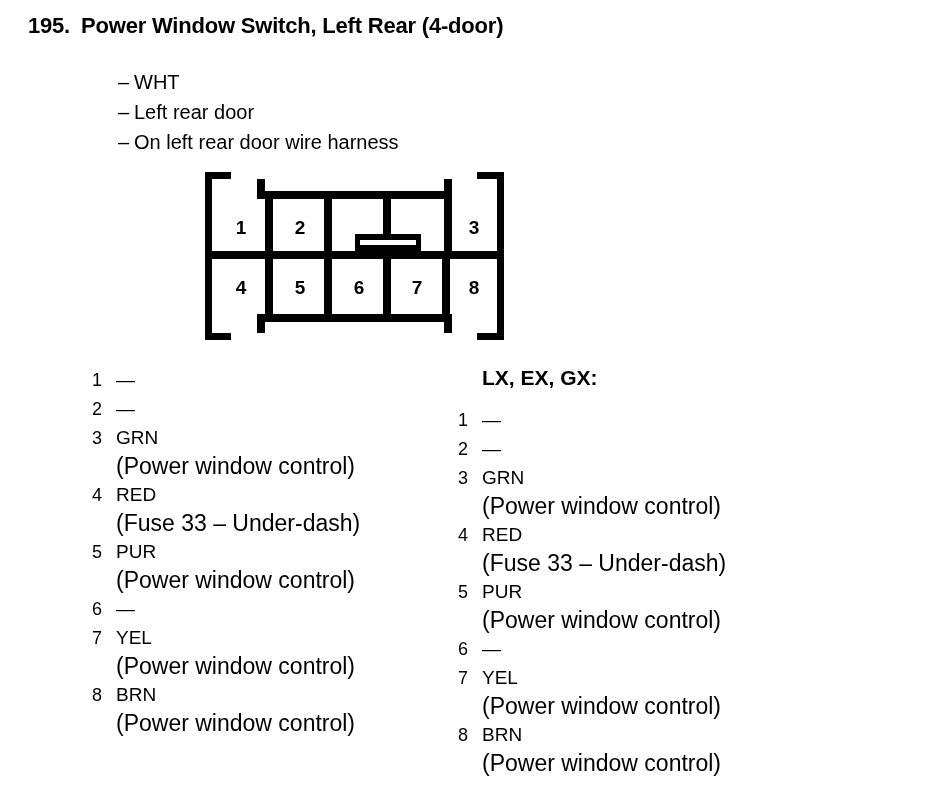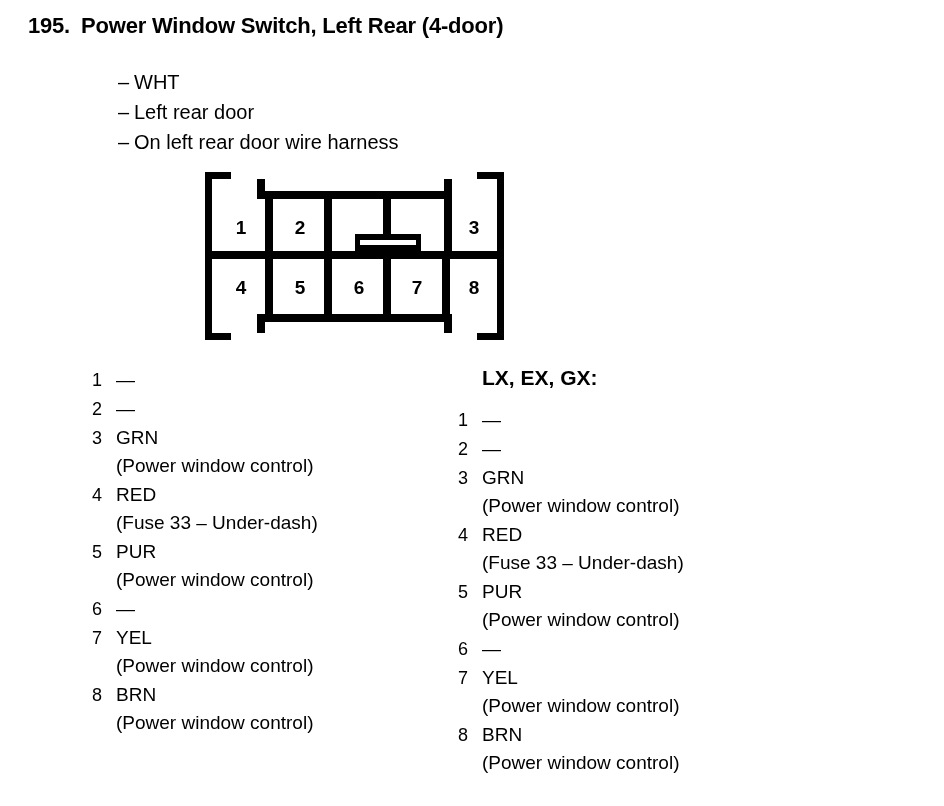--- a/index.html
+++ b/index.html
@@ -84,21 +84,21 @@
   }
   .pin-index {
     width: 24px;
     flex: 0 0 24px;
     font-size: 18px;
   }
   .pin-value { font-size: 19px; }
   .pin-desc {
     margin-left: 24px;
     line-height: 28px;
-    font-size: 19px;
+    font-size: 23px;
     white-space: nowrap;
   }
 </style>
 </head>
 <body>
 
 <div class="page-title">
   <span class="title-num">195.</span><span>Power Window Switch, Left Rear (4-door)</span>
 </div>
 

